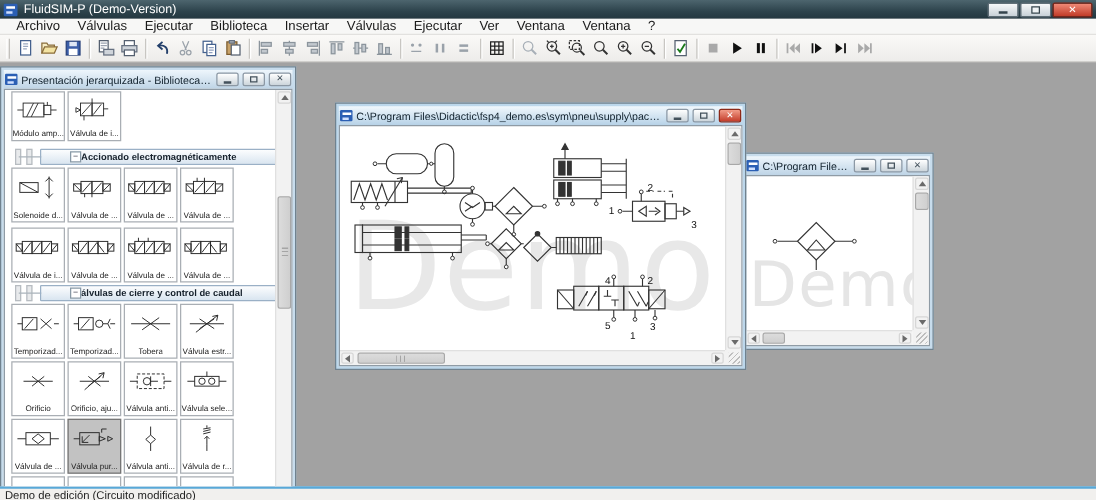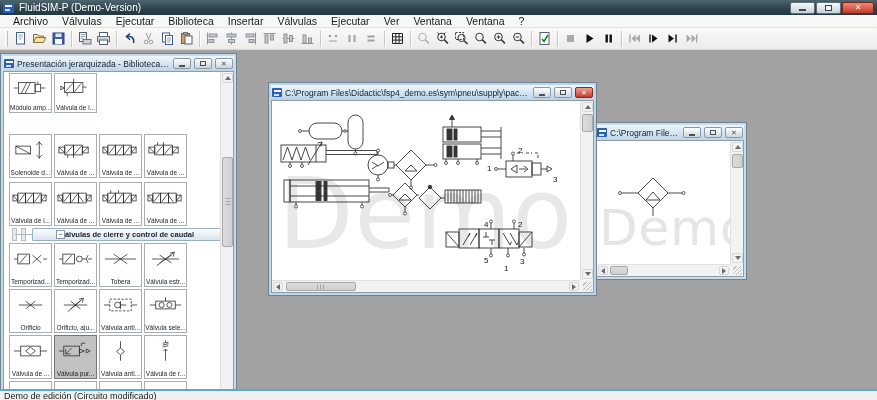--- a/index.html
+++ b/index.html
@@ -584,20 +584,27 @@
               <rect x="8" y="7" width="10" height="11"></rect>
               <rect x="18" y="7" width="10" height="11"></rect>
               <path d="M9 17l8-9m2 9l7-9"></path>
               <path d="M4 11l4 2-4 2z"></path>
               <path d="M28 12h4M11 18v4m7-19v4"></path>
             </g>
           </svg>
         <span class="cl">Válvula de i...</span>
       </div>
 
+      <div class="sechdr" style="top:47px">
+        <div class="treebar" style="left:8px"></div>
+          <div class="treebar" style="left:17px"></div>
+        <div class="treeline"></div>
+        <div class="band">Accionado electromagnéticamente</div>
+        <div class="collapse">−</div>
+      </div>
 
       <div class="cell" style="left:5px;top:62px">
         <svg width="39" height="26" viewBox="0 0 40 26">
             <g class="ln2">
               <rect x="5" y="9" width="15" height="8"></rect>
               <path d="M5 9l15 8"></path>
               <path d="M29 4v18"></path>
               <path d="M26 8l3-3 3 3M26 18l3 3 3-3"></path>
             </g>
           </svg>

